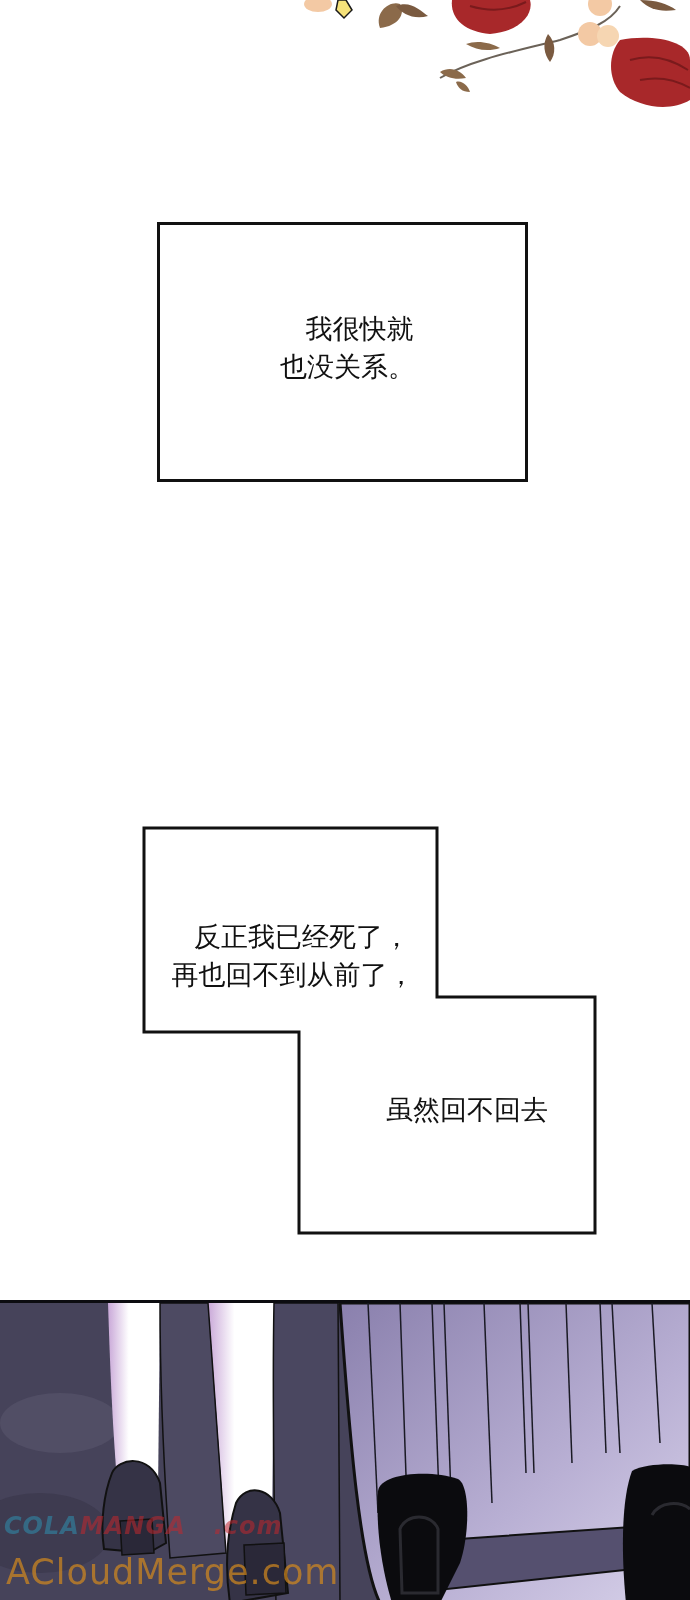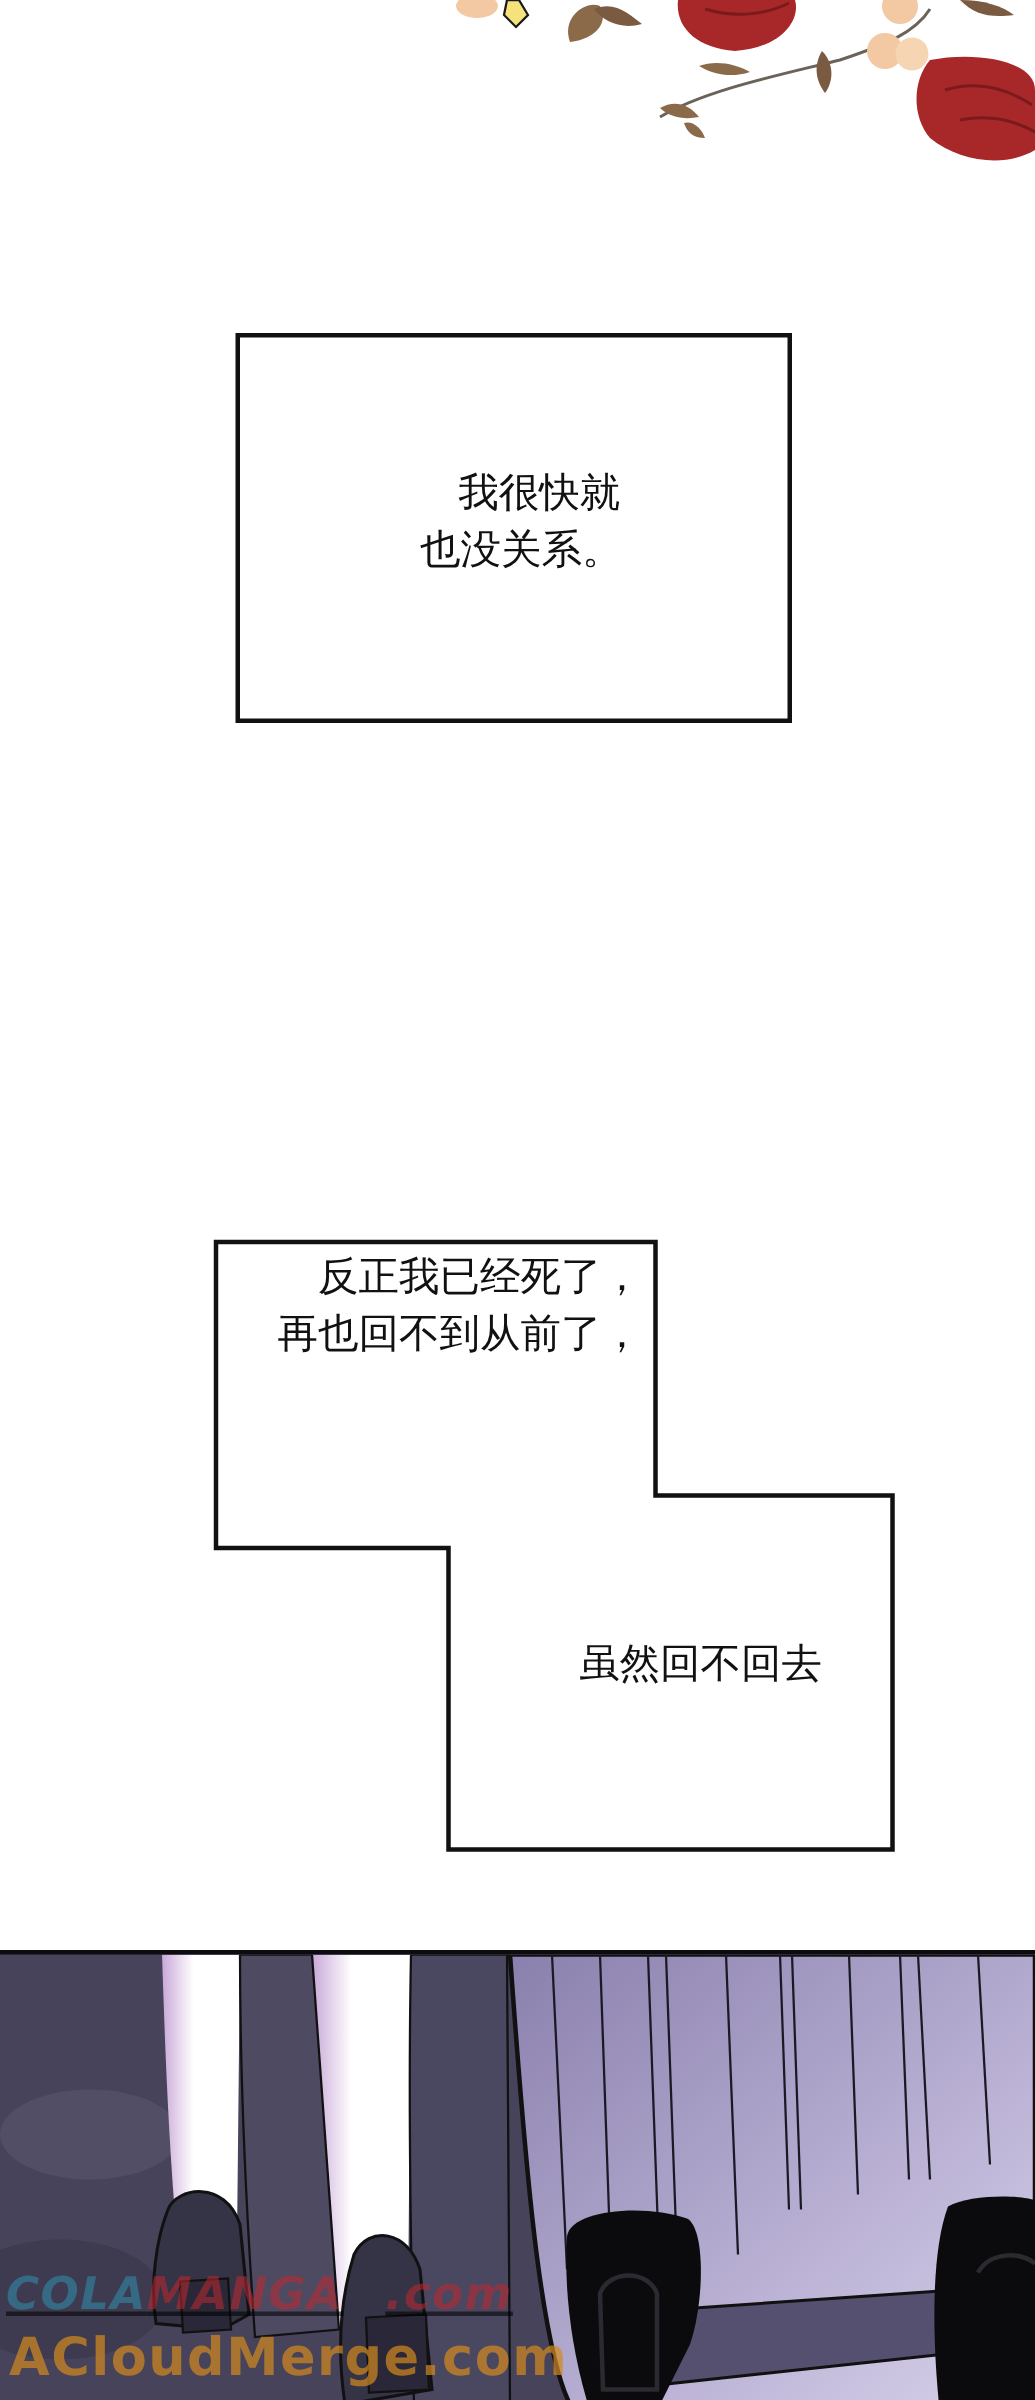--- a/index.html
+++ b/index.html
@@ -3,22 +3,22 @@
 <meta charset="utf-8">
 <style>
   html, body { margin:0; padding:0; }
   body { width:690px; height:1600px; background:#ffffff; position:relative; overflow:hidden;
          font-family:"DejaVu Sans", "Liberation Sans", sans-serif; }
   .flowers { position:absolute; left:0; top:0; width:690px; height:120px; }
   .caption-box { position:absolute; background:#fff; }
   .caption-text { position:absolute; color:#111; font-size:27px; line-height:38px; text-align:center; white-space:nowrap; }
   .lbox-svg { position:absolute; left:0; top:0; width:690px; height:1600px; pointer-events:none; }
   .panel { position:absolute; left:0; top:1300px; width:690px; height:300px; overflow:hidden; border-top:3px solid #0c0c10; background:#3d3a4f; }
-  .watermark1 { position:absolute; left:4px; top:1512px; font-size:30px; font-weight:bold; font-style:italic; letter-spacing:1px; opacity:0.55;text-decoration:underline; }
-  .watermark2 { position:absolute; left:6px; top:1552px; font-size:35px; font-weight:bold; letter-spacing:1px; opacity:0.7; }
+  .watermark1 { position:absolute; left:4px; top:1512px; font-size:24px; font-weight:bold; font-style:italic; letter-spacing:1px; opacity:0.55; }
+  .watermark2 { position:absolute; left:6px; top:1552px; font-size:35px; font-weight:normal; letter-spacing:1px; opacity:0.7; }
 </style>
 </head>
 <body>
 
 <svg class="flowers" viewBox="0 0 690 120">
   <ellipse cx="318" cy="4" rx="14" ry="8" fill="#f3c9a4"></ellipse>
   <path d="M338 0 L346 0 L352 10 L344 18 L336 10 Z" fill="#f6e27a" stroke="#1a1a1a" stroke-width="1.5"></path>
   <path d="M380 28 C374 12 390 0 400 4 C406 14 398 26 380 28 Z" fill="#8b6a4a"></path>
   <path d="M396 6 C410 0 420 10 428 16 C414 20 402 14 396 6 Z" fill="#7a5a40"></path>
   <path d="M452 0 L530 0 C534 14 520 32 490 34 C464 32 450 18 452 0 Z" fill="#a8282a"></path>
@@ -40,21 +40,21 @@
 <div class="caption-box" style="left:157px; top:222px; width:365px; height:254px; border:3px solid #111;">
 </div>
 <div class="caption-text" style="left:160px; top:310px; width:365px;">
   <div style="padding-left:34px;">我很快就</div>
   <div style="padding-left:10px;">也没关系。</div>
 </div>
 
 <svg class="lbox-svg" viewBox="0 0 690 1600">
   <path d="M144 828 L437 828 L437 997 L595 997 L595 1233 L299 1233 L299 1032 L144 1032 Z" fill="#ffffff" stroke="#111" stroke-width="3"></path>
 </svg>
-<div class="caption-text" style="left:158px; top:833px; width:270px; text-align:right;">
+<div class="caption-text" style="left:158px; top:918px; width:270px; text-align:center;">
   <div style="padding-left:18px;">反正我已经死了，</div>
   <div>再也回不到从前了，</div>
 </div>
 <div class="caption-text" style="left:372px; top:1091px; width:190px;text-align:center;">
   <div>虽然回不回去</div>
 </div>
 
 <div class="panel">
   <svg width="690" height="300" viewBox="0 0 690 300">
     <defs>

